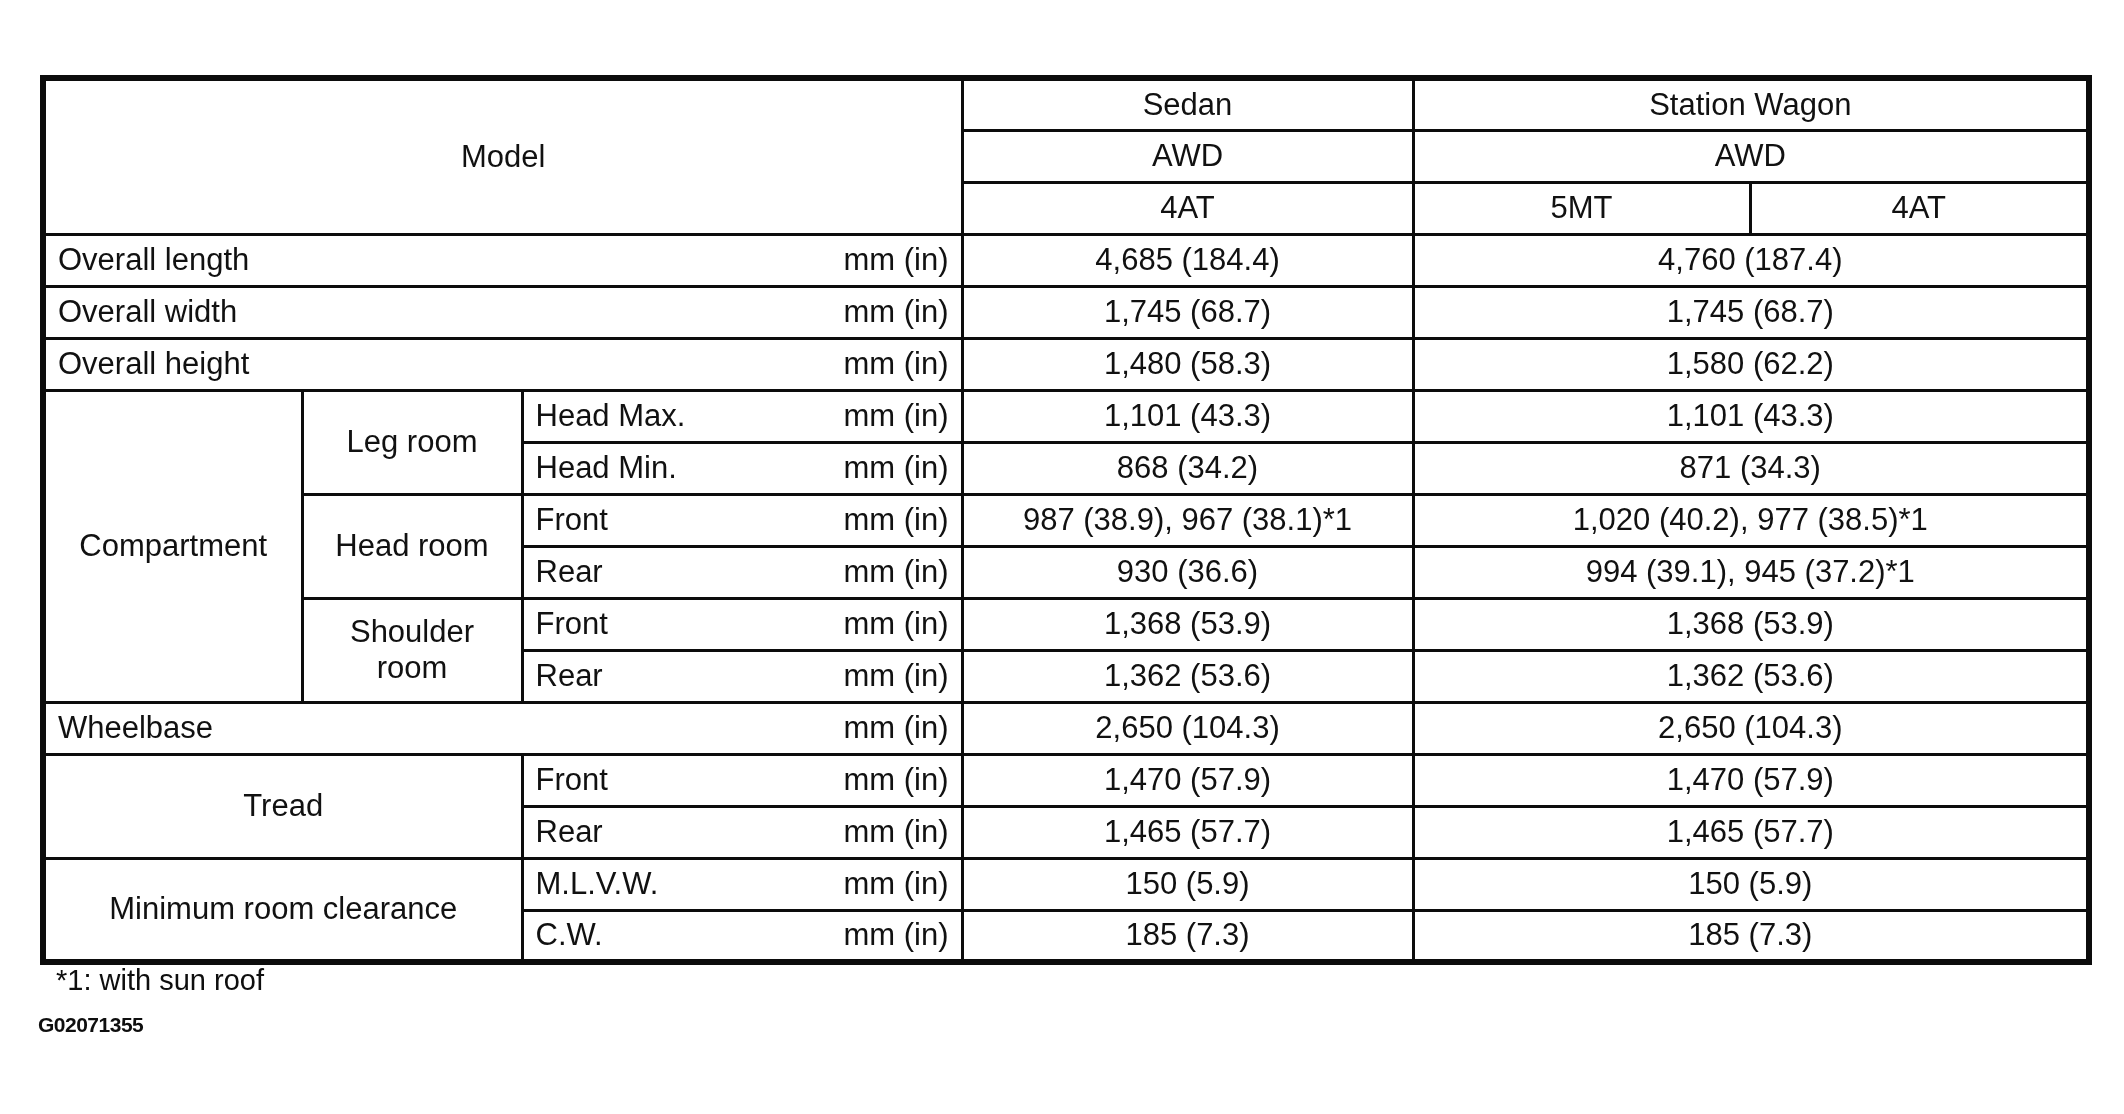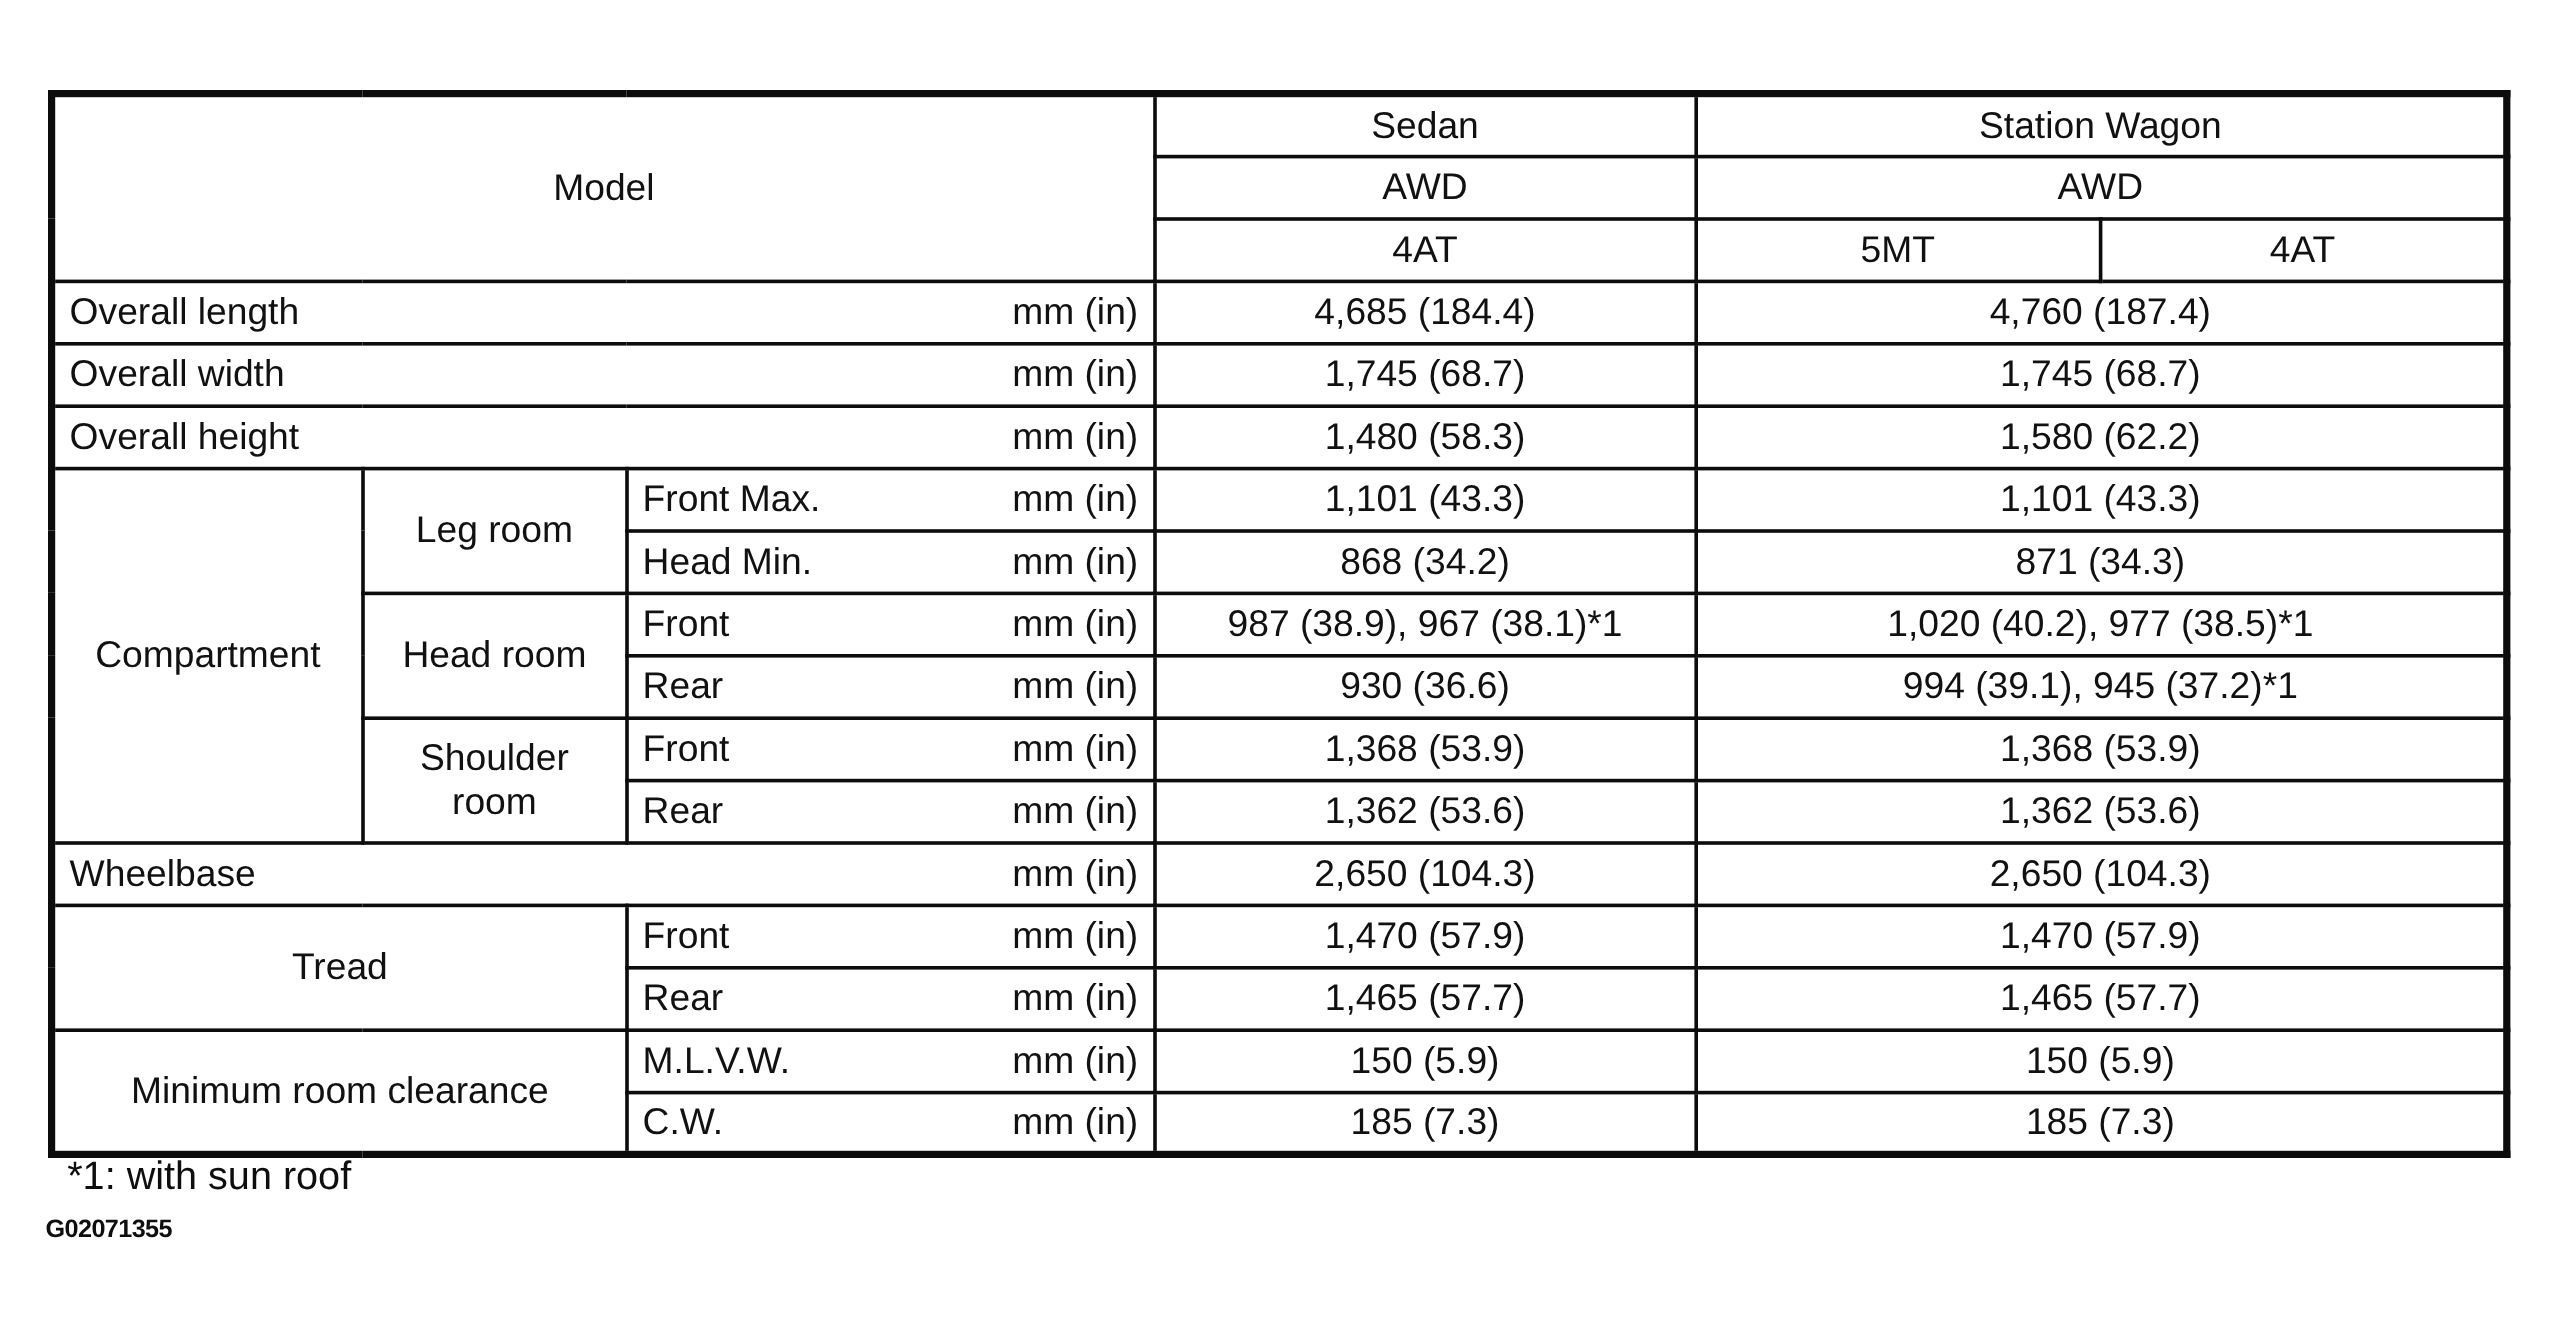--- a/index.html
+++ b/index.html
@@ -55,21 +55,21 @@
     justify-content: space-between;
     align-items: flex-end;
     width: 100%;
   }
   .lr .u { text-align: right; }
 
   .footnote {
     position: absolute;
     left: 56px;
     top: 962px;
-    font-size: 33px;
+    font-size: 29px;
     line-height: 36px;
     color: #0e0e0e;
   }
   .figcode {
     position: absolute;
     left: 38px;
     top: 1013px;
     font-size: 21px;
     font-weight: bold;
     letter-spacing: -0.5px;
@@ -138,21 +138,21 @@
       </td>
       <td>1,480 (58.3)</td>
       <td colspan="2">1,580 (62.2)</td>
     </tr>
 
     <tr>
       <td class="top" rowspan="6">Compartment</td>
       <td class="top" rowspan="2">Leg room</td>
       <td class="lab">
         <div class="lr">
-          <span>Front Max.</span>
+          <span>Head Max.</span>
           <span class="u">mm (in)</span>
         </div>
       </td>
       <td>1,101 (43.3)</td>
       <td colspan="2">1,101 (43.3)</td>
     </tr>
 
     <tr>
       <td class="lab">
         <div class="lr">

